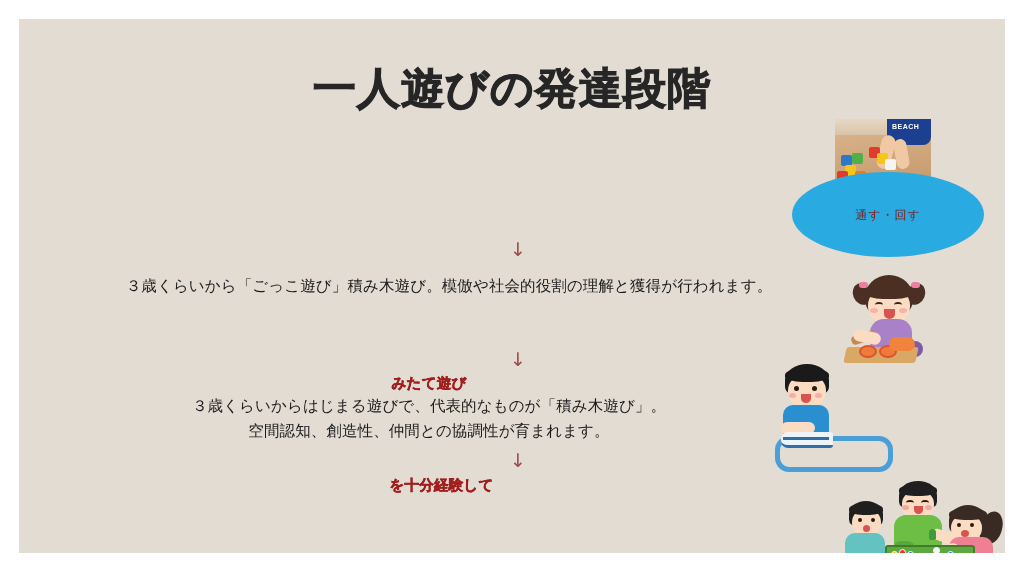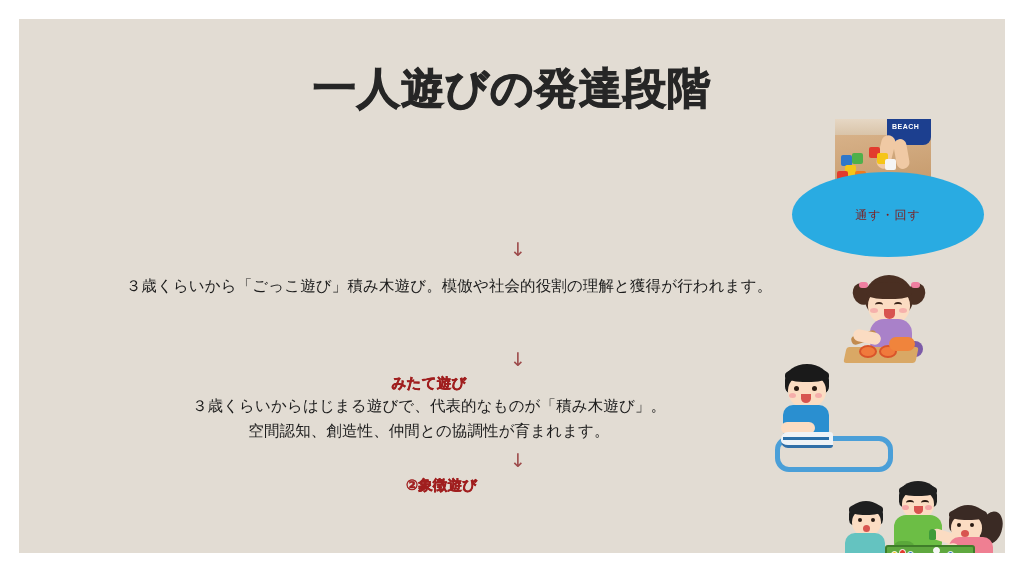--- a/index.html
+++ b/index.html
@@ -242,21 +242,21 @@
 
   <div class="stage" id="stage-3">
     <div class="stage-heading">みたて遊び</div>
     <div class="stage-line">３歳くらいからはじまる遊びで、代表的なものが「積み木遊び」。</div>
     <div class="stage-line">空間認知、創造性、仲間との協調性が育まれます。</div>
   </div>
 
   <div class="arrow-down" id="arrow-3">↓</div>
 
   <div class="stage" id="stage-4">
-    <div class="stage-heading">②象徴遊び</div>
+    <div class="stage-heading">を十分経験して</div>
   </div>
 
   <div id="photo-blocks">
     <div class="pb-wall"></div>
     <div class="pb-table"></div>
     <div class="pb-shirt"></div>
     <div class="pb-shirt-text">BEACH</div>
     <div class="pb-arm pb-arm-a"></div>
     <div class="pb-arm pb-arm-b"></div>
     <div class="pb-blk c-blu" style="left:6px;  top:36px;"></div>

